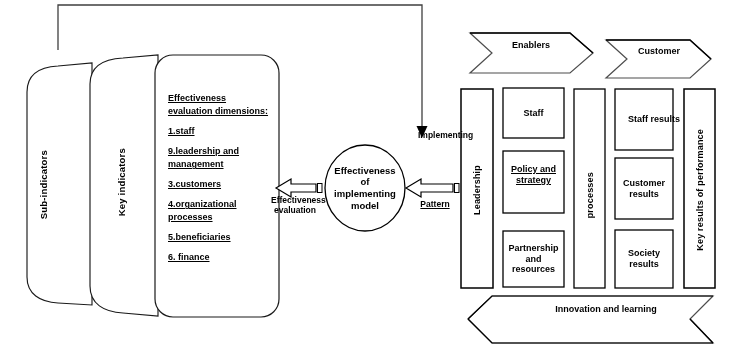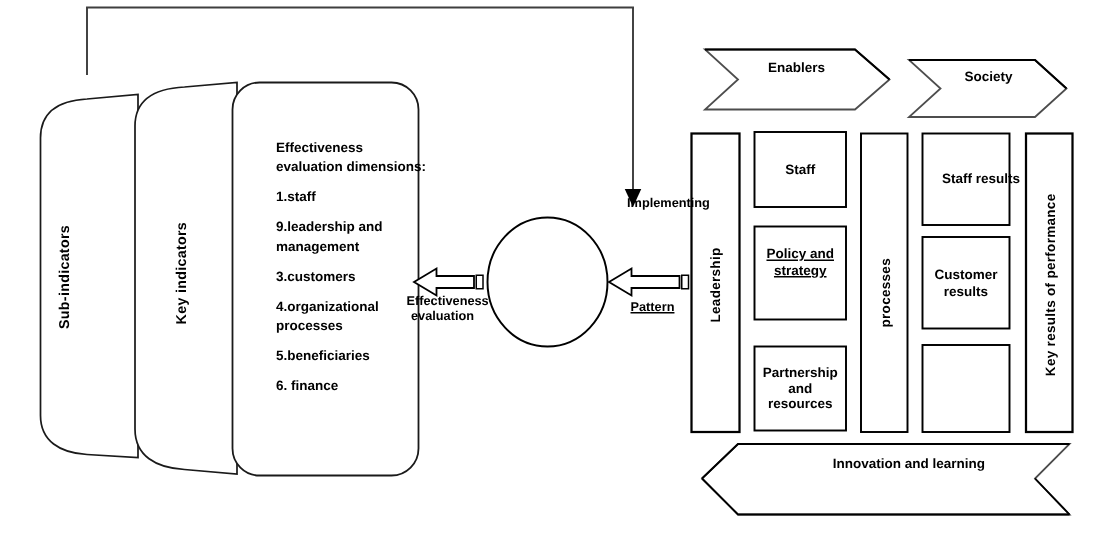--- a/index.html
+++ b/index.html
@@ -107,51 +107,53 @@
     </g>
   </svg>
 
   <div class="vlbl" style="left:27px;top:92px;width:32px;height:185px;font-size:9.5px;">
     <span class="vtext">Sub-indicators</span>
   </div>
   <div class="vlbl" style="left:105px;top:90px;width:32px;height:185px;font-size:9.5px;">
     <span class="vtext">Key indicators</span>
   </div>
 
-  <div class="cardtext" style="left:184px;top:92px;width:104px;font-size:9px;">
+  <div class="cardtext" style="left:168px;top:92px;width:104px;font-size:9px;text-decoration:underline;">
     <div class="hd">Effectiveness evaluation dimensions:</div>
     <div class="it">1.staff</div>
     <div class="it">9.leadership   and management</div>
     <div class="it">3.customers</div>
     <div class="it">4.organizational processes</div>
     <div class="it">5.beneficiaries</div>
     <div class="it">6. finance</div>
   </div>
 
   <div class="lbl" style="left:271px;top:196px;width:48px;font-size:8.5px;">Effectiveness evaluation</div>
 
+  <div class="boxlbl" style="left:332px;top:152px;width:66px;height:72px;font-size:9.5px;">Effectiveness of implementing model</div>
 
   <div class="lbl" style="left:418px;top:131px;width:38px;font-size:8.5px;">Implementing</div>
 
   <div class="lbl" style="left:418px;top:200px;width:34px;font-size:8.5px;text-decoration:underline;">Pattern</div>
 
   <div class="lbl" style="left:491px;top:40px;width:80px;font-size:9px;">Enablers</div>
-  <div class="lbl" style="left:627px;top:46px;width:64px;font-size:9px;">Society</div>
+  <div class="lbl" style="left:627px;top:46px;width:64px;font-size:9px;">Customer</div>
   <div class="lbl" style="left:516px;top:304px;width:180px;font-size:9px;">Innovation  and learning</div>
 
   <div class="vlbl" style="left:461px;top:135px;width:32px;height:110px;font-size:9px;">
     <span class="vtext">Leadership</span>
   </div>
   <div class="vlbl" style="left:574px;top:150px;width:31px;height:90px;font-size:9px;">
     <span class="vtext">processes</span>
   </div>
   <div class="vlbl" style="left:684px;top:110px;width:31px;height:160px;font-size:9px;">
     <span class="vtext">Key results of performance</span>
   </div>
 
   <div class="boxlbl" style="left:503px;top:88px;width:61px;height:50px;font-size:9px;text-align:center;">Staff</div>
   <div class="boxlbl" style="left:506px;top:151px;width:55px;height:48px;font-size:9px;text-decoration:underline;">Policy and strategy</div>
   <div class="boxlbl" style="left:506px;top:231px;width:55px;height:56px;font-size:9px;">Partnership and resources</div>
 
   <div class="boxlbl" style="left:617px;top:89px;width:74px;height:61px;font-size:9px;">Staff results</div>
   <div class="boxlbl" style="left:617px;top:158px;width:54px;height:61px;font-size:9px;">Customer results</div>
+  <div class="boxlbl" style="left:617px;top:230px;width:54px;height:58px;font-size:9px;">Society results</div>
 
 </div>
 
 </body></html>

